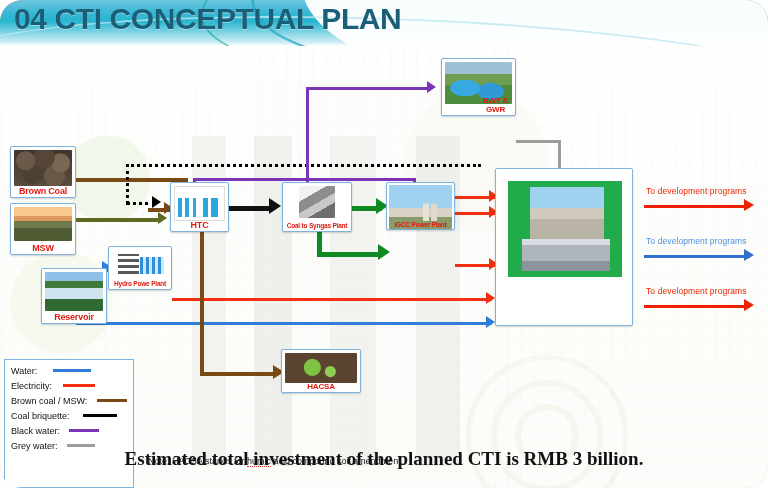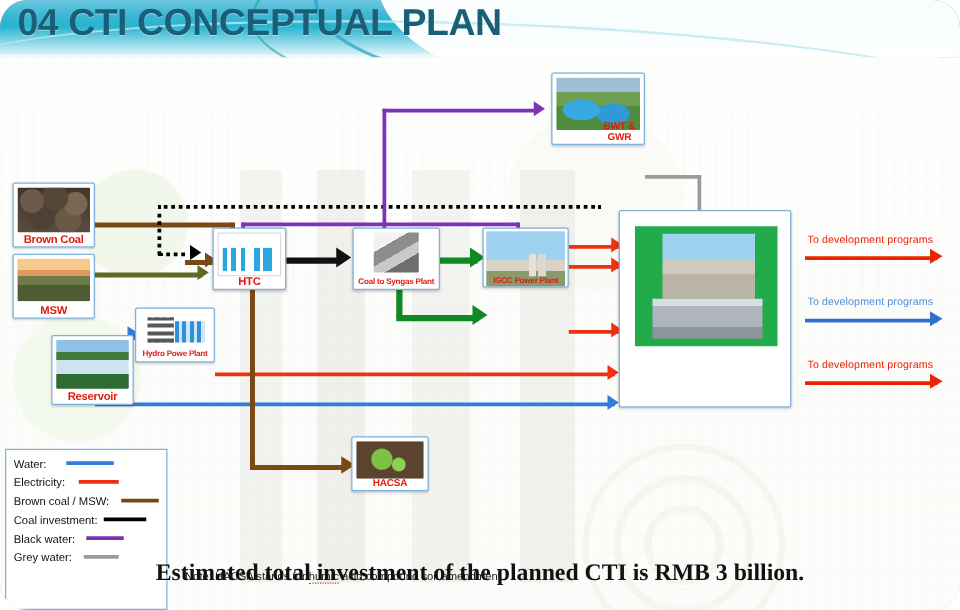--- a/index.html
+++ b/index.html
@@ -229,21 +229,21 @@
       <div class="thumb im-igcc" style="height:44px;top:2px;left:2px;right:2px;"></div>
       <div class="cap" style="font-size:6.5px;color:#e01b10;bottom:0;">IGCC Power Plant</div>
     </div>
 
 
     <div class="node" style="left:441px;top:12px;width:75px;height:58px;">
       <div class="thumb im-bwt" style="height:42px;"></div>
       <div class="cap" style="font-size:8px;margin-left:34px;">BWT &amp; GWR</div>
     </div>
 
-    <div class="node" style="left:281px;top:303px;width:62px;height:44px;">
+    <div class="node" style="left:281px;top:303px;width:80px;height:44px;">
       <div class="thumb im-hacsa" style="height:30px;"></div>
       <div class="cap" style="font-size:8px;">HACSA</div>
     </div>
 
     <div class="node" style="left:495px;top:122px;width:138px;height:158px;border:1px solid #7fb2dd;">
       <div style="position:absolute;left:12px;top:12px;width:114px;height:96px;background:#22ab4b;">
         <div class="im-cti" style="position:absolute;left:22px;top:6px;width:74px;height:52px;"></div>
         <div class="im-cti2" style="position:absolute;left:14px;top:58px;width:88px;height:32px;"></div>
       </div>
     </div>
@@ -267,21 +267,21 @@
       </div>
       <div class="lgrow">
         <span class="lg-t">Electricity:</span>
         <span class="lg-s" style="left:58px;width:32px;border-top-color:#f03010;"></span>
       </div>
       <div class="lgrow">
         <span class="lg-t">Brown coal / MSW:</span>
         <span class="lg-s" style="left:92px;width:30px;border-top-color:#7a4a16;"></span>
       </div>
       <div class="lgrow">
-        <span class="lg-t">Coal investment:</span>
+        <span class="lg-t">Coal briquette:</span>
         <span class="lg-s" style="left:78px;width:34px;border-top-color:#000;"></span>
       </div>
       <div class="lgrow">
         <span class="lg-t">Black water:</span>
         <span class="lg-s" style="left:64px;width:30px;border-top-color:#7b34b5;"></span>
       </div>
       <div class="lgrow">
         <span class="lg-t">Grey water:</span>
         <span class="lg-s" style="left:62px;width:28px;border-top-color:#9c9c9c;"></span>
       </div>

